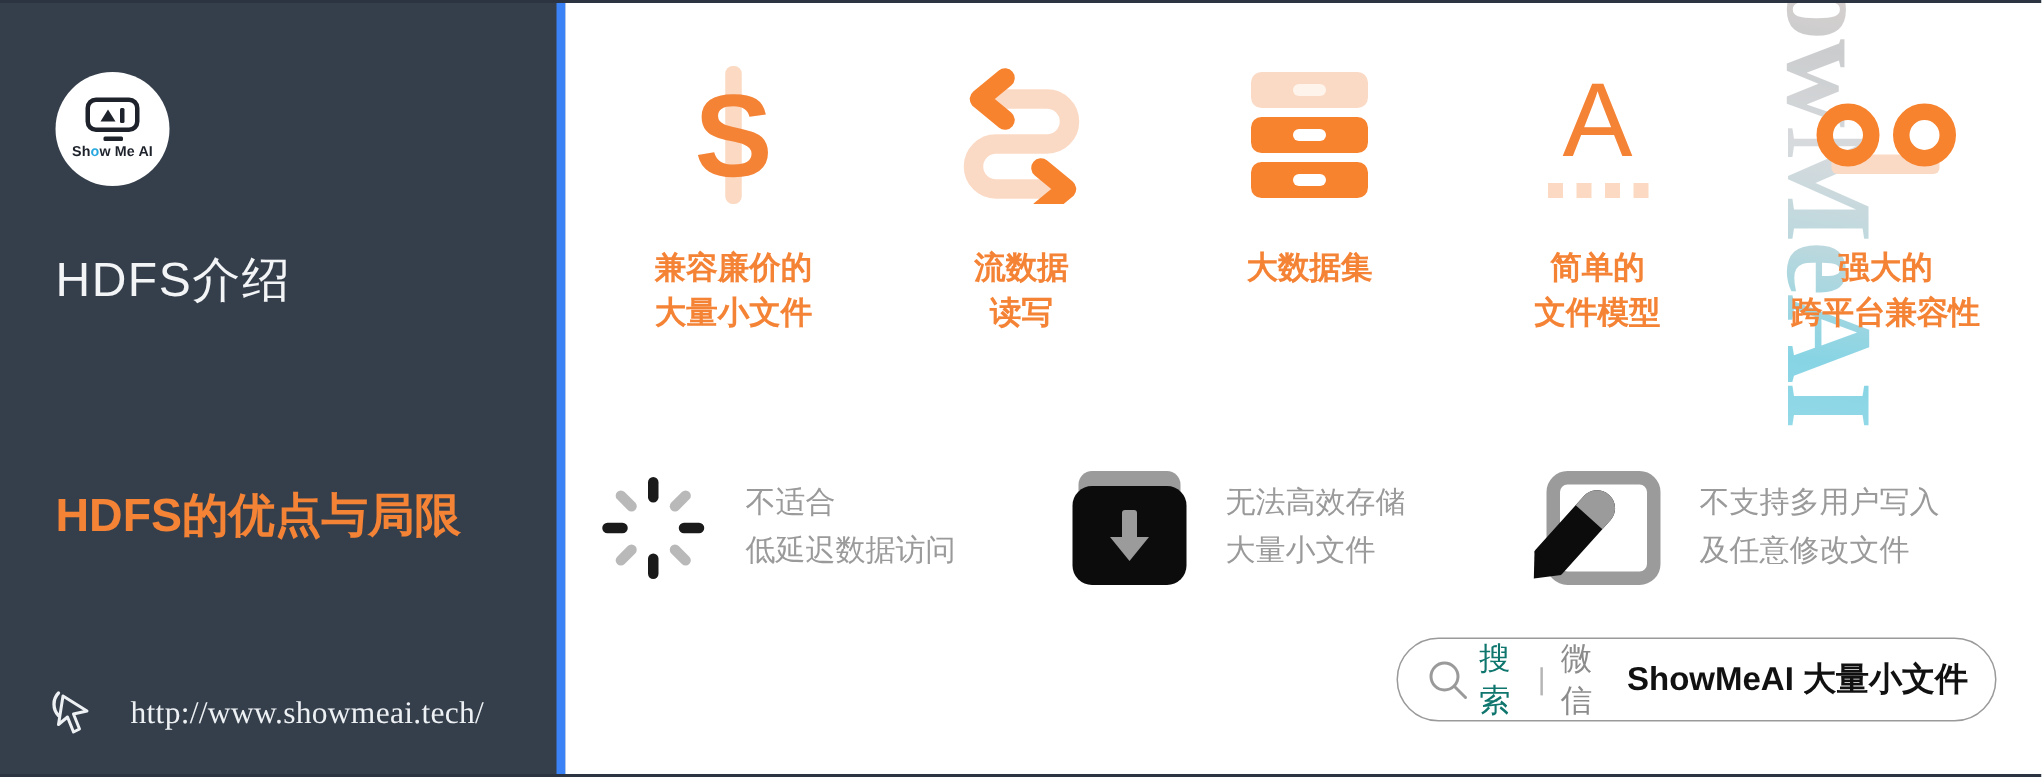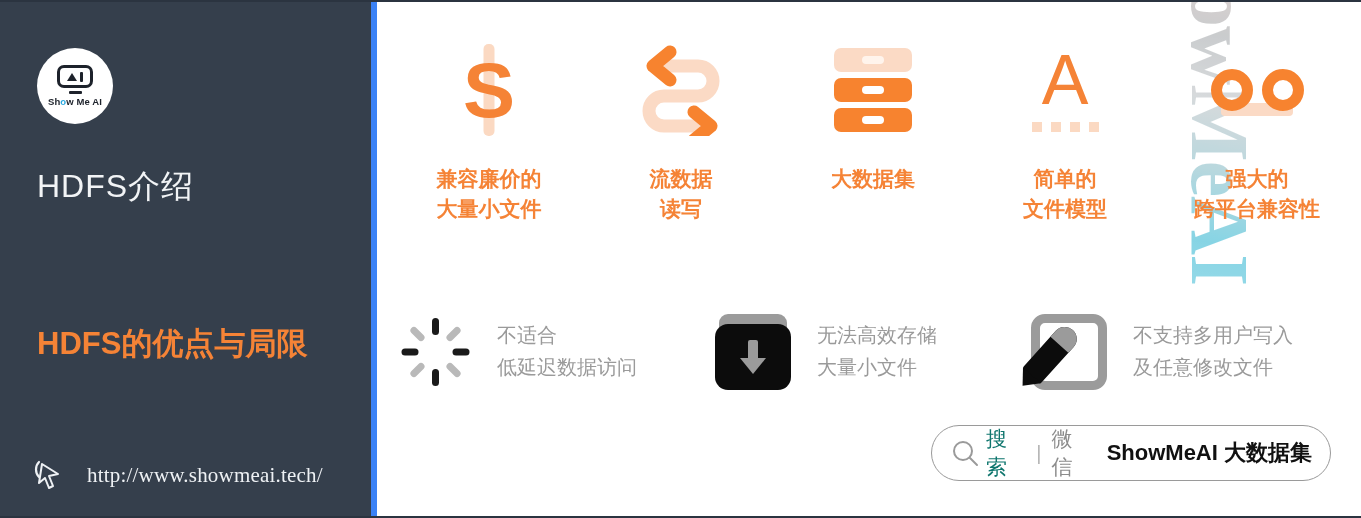--- a/index.html
+++ b/index.html
@@ -438,17 +438,17 @@
     </div>
 
     <div class="search-pill">
       <svg class="mag" width="30" height="30" viewBox="0 0 30 30">
         <circle cx="13" cy="13" r="9" fill="none" stroke="#9a9a9a" stroke-width="2"></circle>
         <line x1="20" y1="20" x2="27" y2="27" stroke="#9a9a9a" stroke-width="2" stroke-linecap="round"></line>
       </svg>
       <span class="sp-search">搜索</span>
       <span class="sp-sep">|</span>
       <span class="sp-wechat">微信</span>
-      <span class="sp-brand">ShowMeAI 大数据集</span>
+      <span class="sp-brand">ShowMeAI 大量小文件</span>
     </div>
 
   </main>
 </div>
 
 </body></html>

